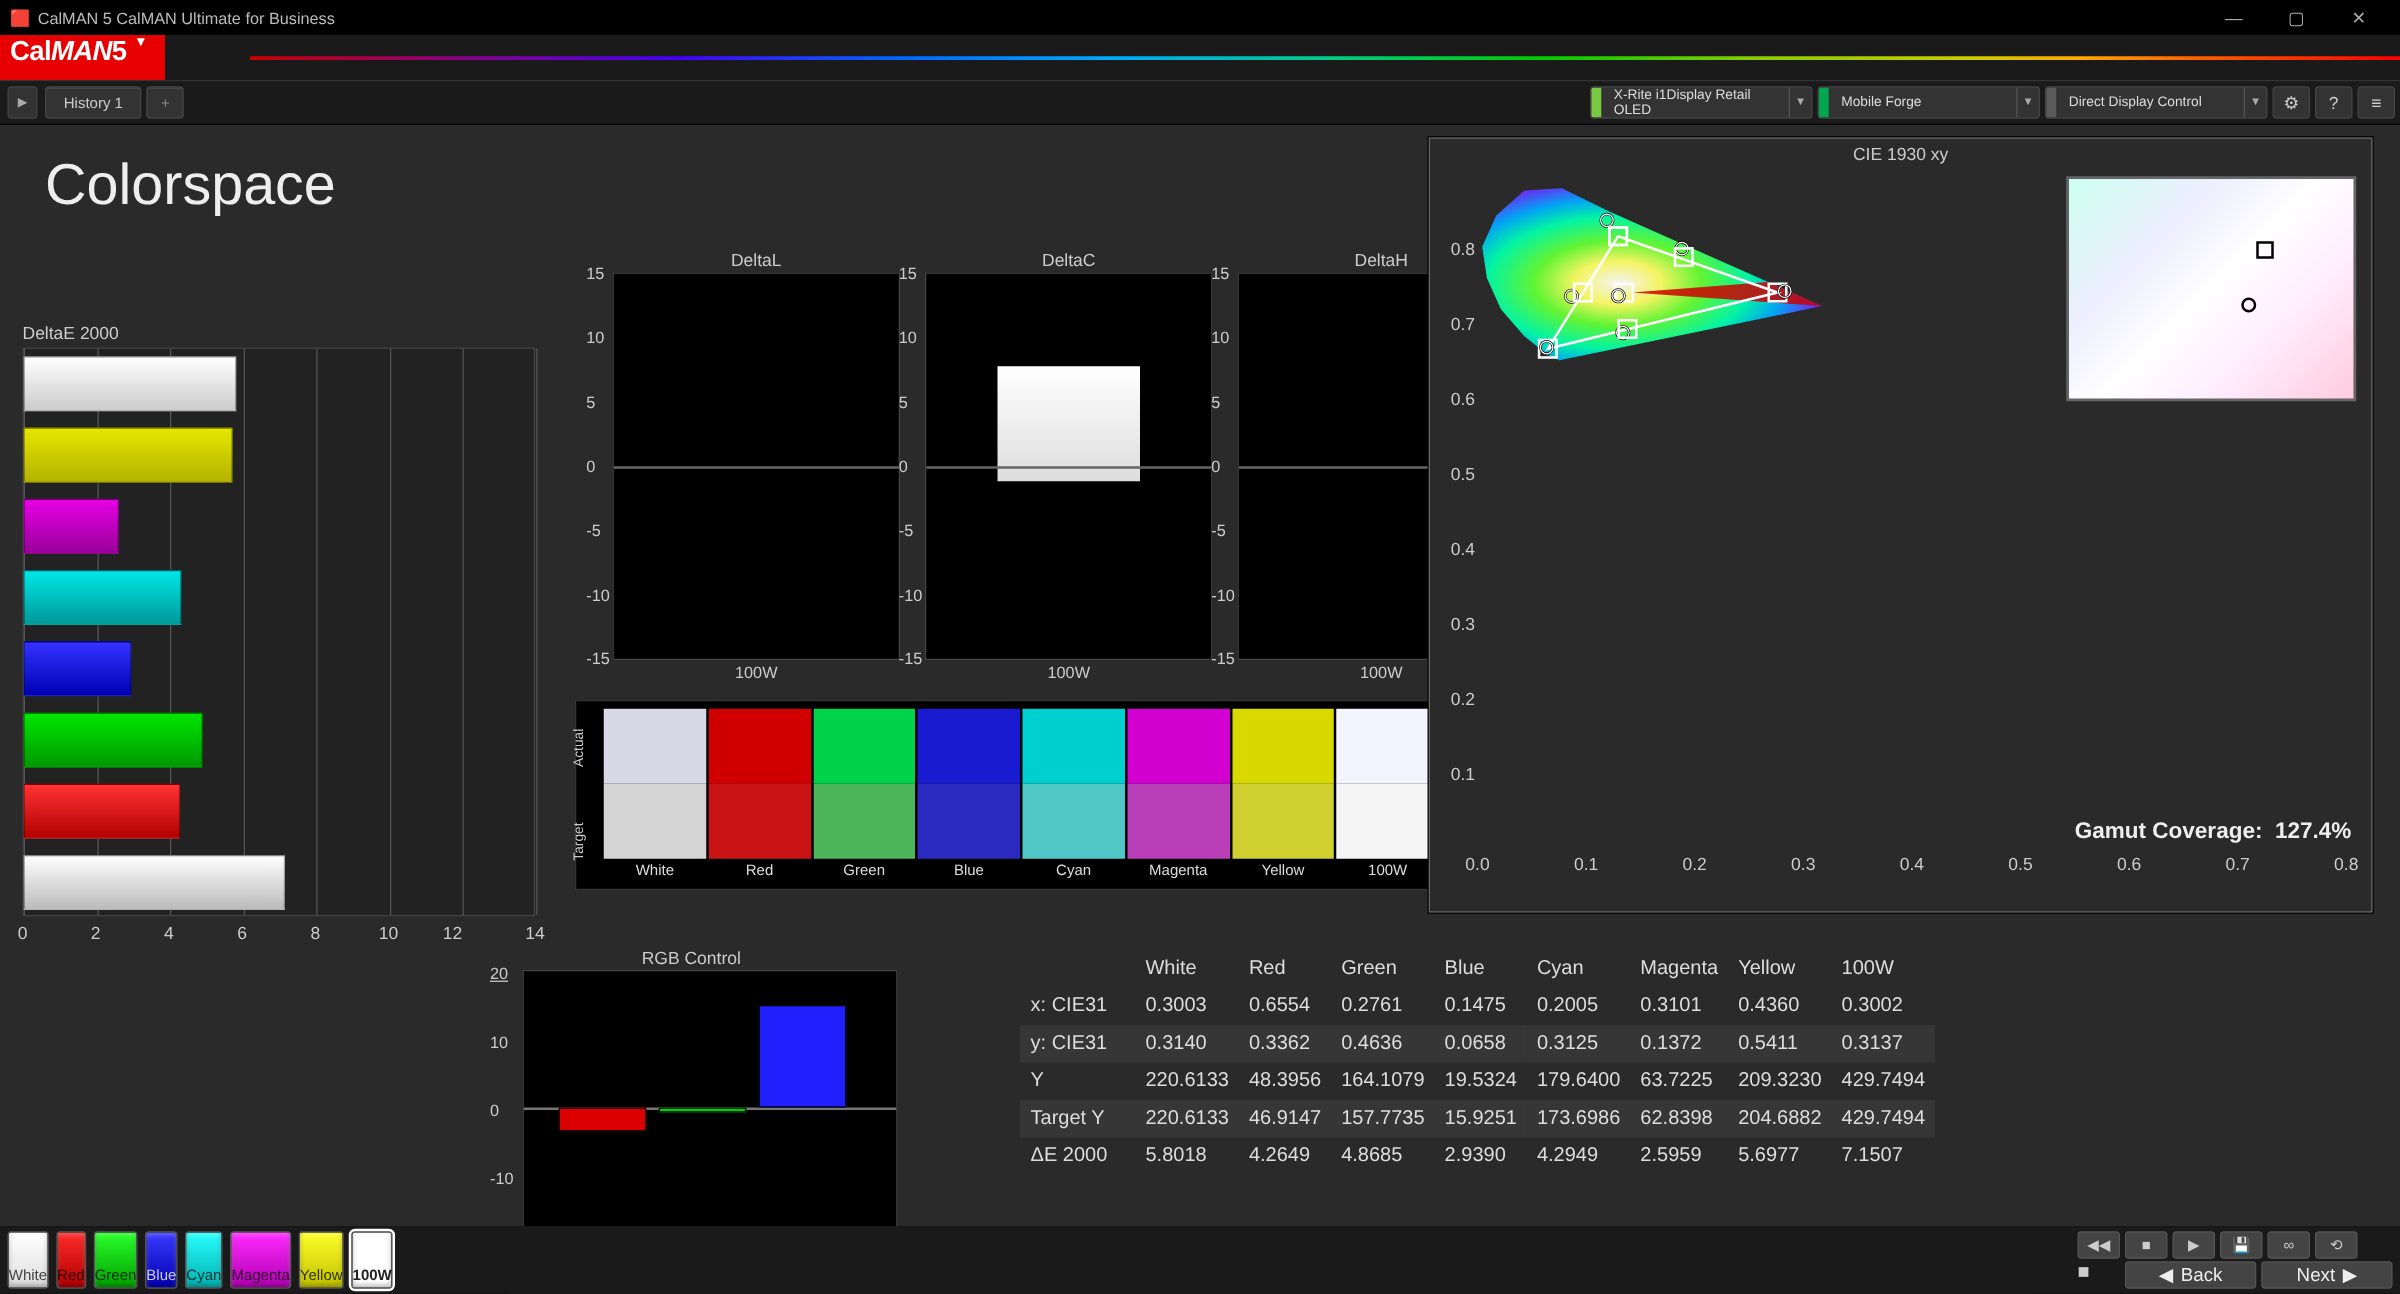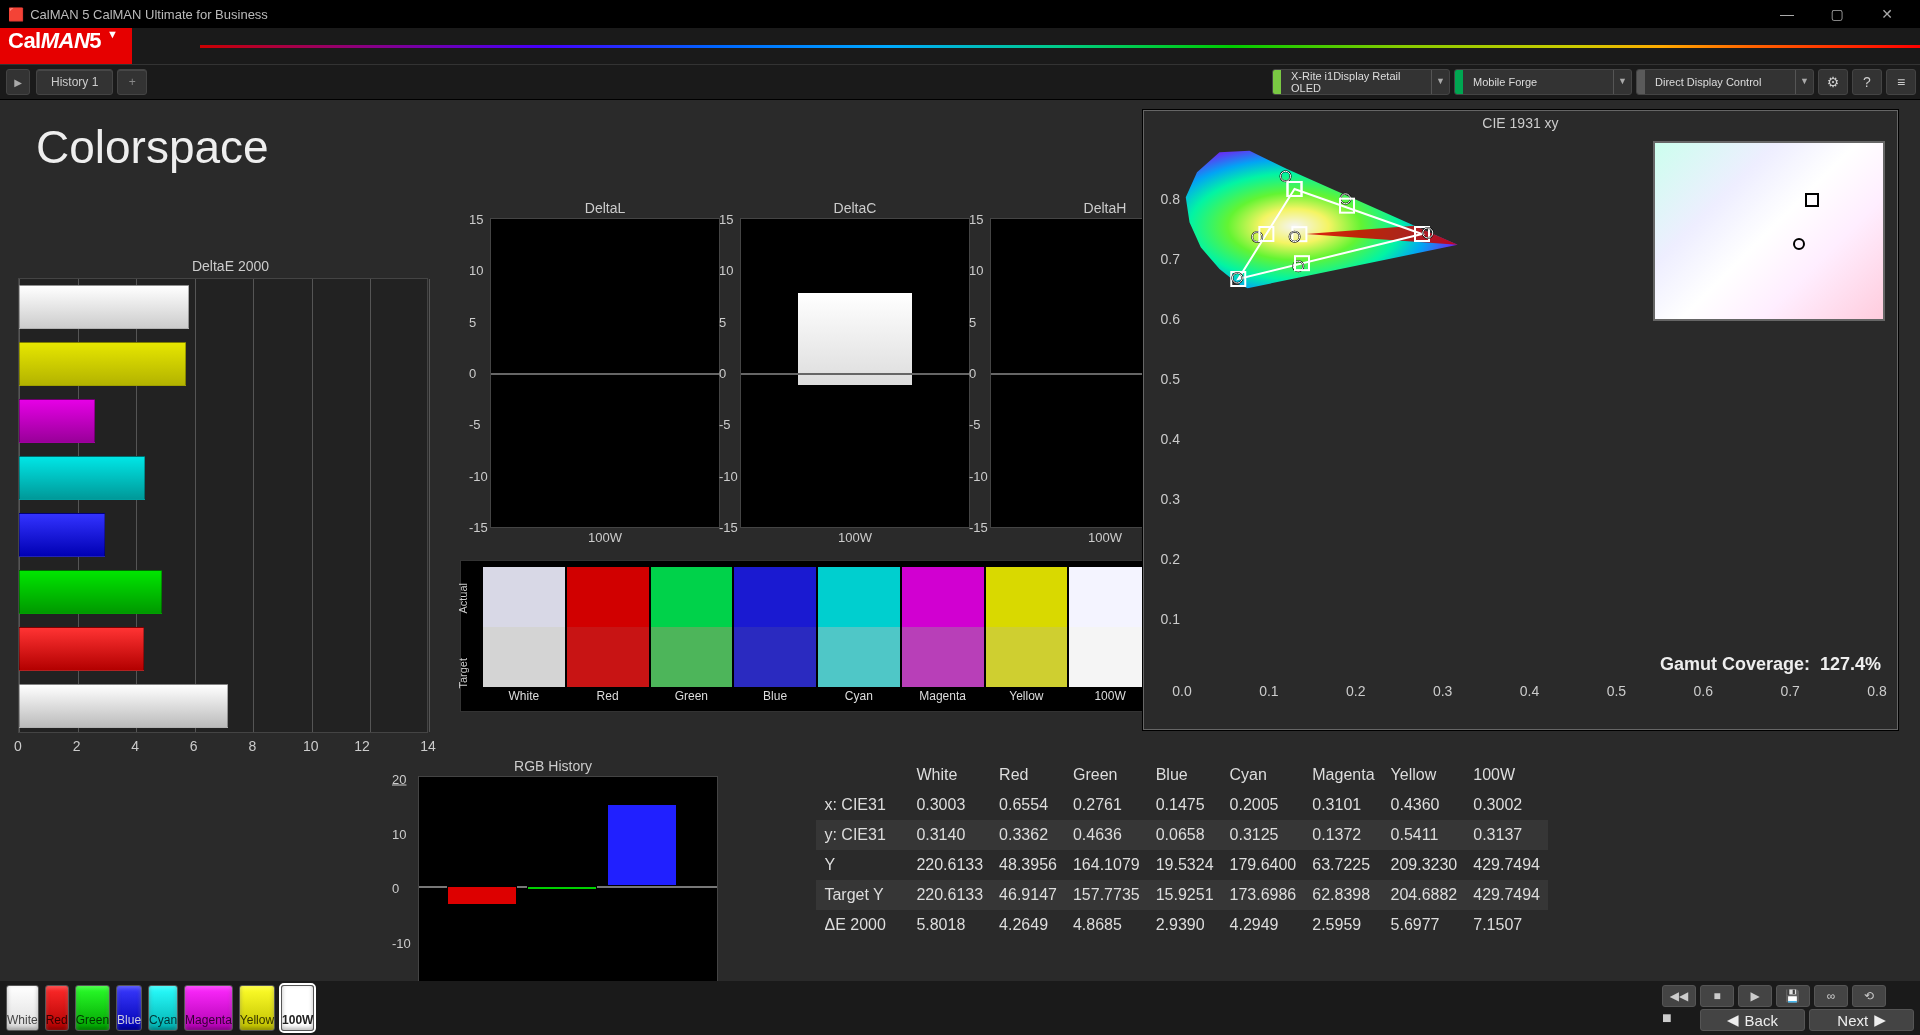--- a/index.html
+++ b/index.html
@@ -30,21 +30,21 @@
 .chip-arrow { width: 18px; display: flex; align-items: center; justify-content: center; border-left: 1px solid #555; font-size: 9px; color: #aaa; }
 .sq-btn { width: 30px; margin: 4px 0; background: #333; border: 1px solid #444; border-radius: 3px; display: flex; align-items: center; justify-content: center; color: #ccc; font-size: 14px; }
 
 
 .main { position: absolute; top: 100px; left: 0; right: 0; bottom: 54px; background: #2a2a2a; padding: 10px 20px 6px 36px; }
 
 .page-title { position: absolute; left: 36px; top: 20px; font-size: 46px; color: #eee; font-weight: normal; }
 
 
 .deltae-chart { position: absolute; left: 18px; top: 178px; width: 425px; height: 500px; }
-.deltae-title { position: absolute; top: -20px; width: 100%; text-align: center; font-size: 14px; color: #ccc; }
+.deltae-title { position: absolute; top: -20px; width: 100%; font-size: 14px; color: #ccc; }
 .deltae-plot { position: absolute; top: 0; left: 0; width: 410px; height: 455px; background: #222; border: 1px solid #444; }
 .deltae-grid { position: absolute; top: 0; bottom: 0; border-left: 1px solid #555; }
 .deltae-bar { position: absolute; left: 0; height: 44px; border: 1px solid rgba(0,0,0,.3); }
 .deltae-xlabels { position: absolute; top: 460px; left: 0; width: 410px; font-size: 14px; color: #ccc; }
 .deltae-xlabels span { position: absolute; transform: translateX(-50%); }
 
 
 .small-chart { position: absolute; top: 100px; width: 230px; }
 .small-chart .title { text-align: center; font-size: 14px; color: #ccc; margin-bottom: 2px; }
 .small-chart .plot { position: relative; height: 310px; background: #000; border: 1px solid #444; }
@@ -289,21 +289,21 @@
         </div>
         <div class="swatch-col">
           <div class="cell" style="background:#f4f4ff"></div>
           <div class="cell" style="background:#f5f5f5"></div>
           <div class="lbl">100W</div>
         </div>
       </div>
   </div>
 
   <div class="cie-panel">
-    <div class="cie-title">CIE 1931 xy</div>
+    <div class="cie-title">CIE 1930 xy</div>
     <svg class="cie-plot" id="cie-svg">
         <defs>
           <radialGradient id="horseshoe" cx="40%" cy="55%" r="70%">
             <stop offset="0%" stop-color="#ffffff"></stop>
             <stop offset="18%" stop-color="#ffff66"></stop>
             <stop offset="35%" stop-color="#66ff33"></stop>
             <stop offset="55%" stop-color="#00ffaa"></stop>
             <stop offset="70%" stop-color="#00aaff"></stop>
             <stop offset="85%" stop-color="#6633ff"></stop>
             <stop offset="100%" stop-color="#003399"></stop>
@@ -361,21 +361,21 @@
       <div style="position:absolute;left:138px;top:95px;width:12px;height:12px;border:2px solid #000;border-radius:50%"></div>
     </div>
     <div class="gamut-lbl">
       <span>Gamut Coverage:</span>&nbsp;
       <b>127.4%</b>
     </div>
   </div>
 
 
   <div class="rgb-panel">
-    <div class="title">RGB History</div>
+    <div class="title">RGB Control</div>
     <div style="position:relative">
       <div class="rgb-plot" id="rgb-plot">
           <div style="position: absolute; left: 0px; right: 0px; top: 109px; height: 2px; background: rgb(119, 119, 119);"></div>
           <div style="position: absolute; left: 28px; top: 109px; width: 70px; height: 19.075px; background: rgb(221, 0, 0); border: 1px solid rgb(0, 0, 0);"></div>
           <div style="position: absolute; left: 108px; top: 109px; width: 70px; height: 4px; background: rgb(0, 208, 0); border: 1px solid rgb(0, 0, 0);"></div>
           <div style="position: absolute; left: 188px; top: 27.25px; width: 70px; height: 81.75px; background: rgb(32, 32, 255); border: 1px solid rgb(0, 0, 0);"></div>
         </div>
       <div id="rgb-ylabels">
           <div class="ylab" style="left: 4px; top: 3px; text-decoration: underline;">20</div>
           <div class="ylab" style="left: 4px; top: 57.5px;">10</div>

